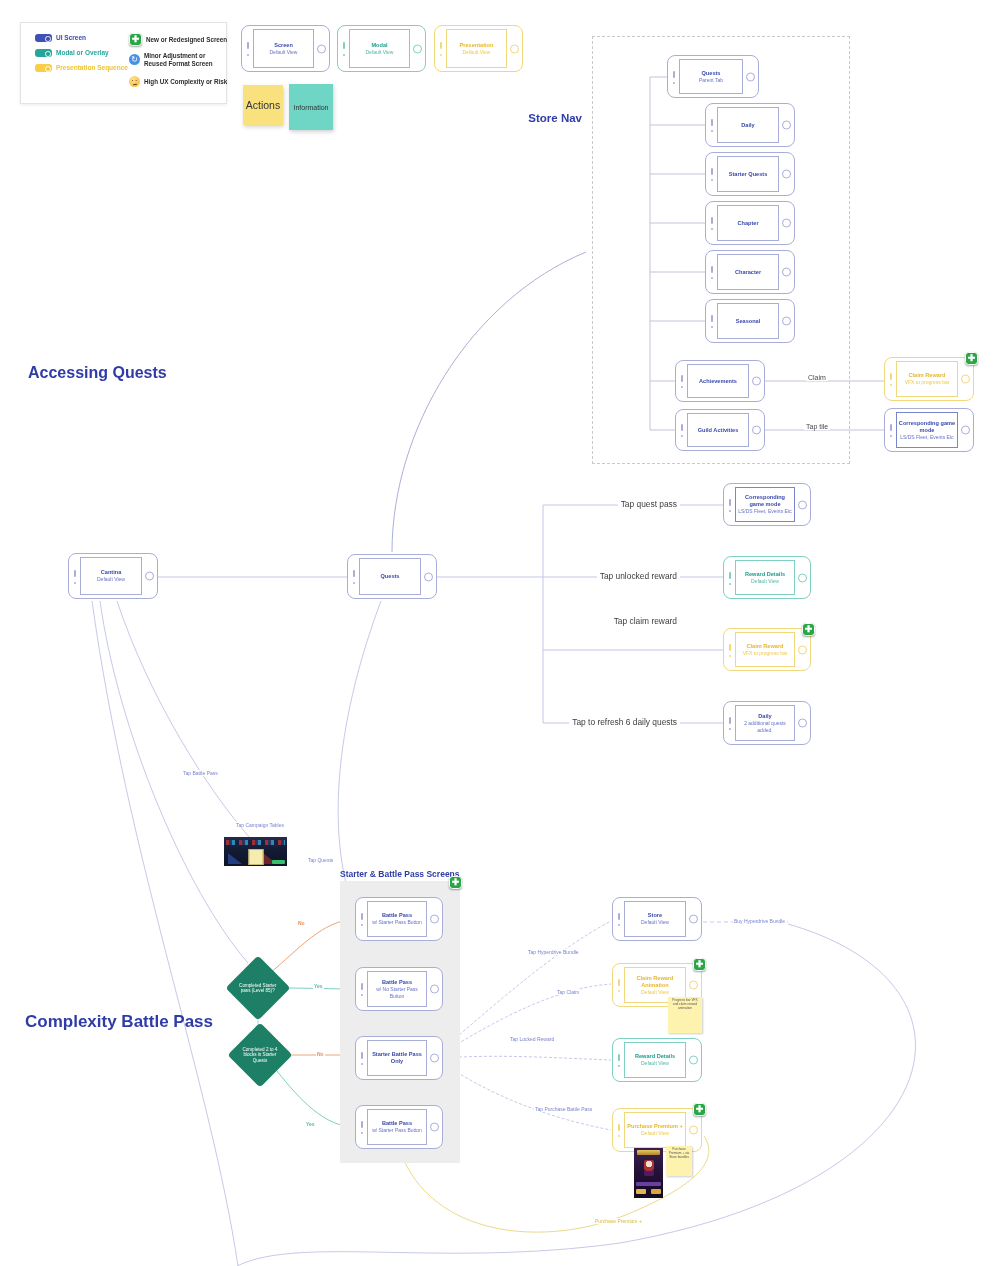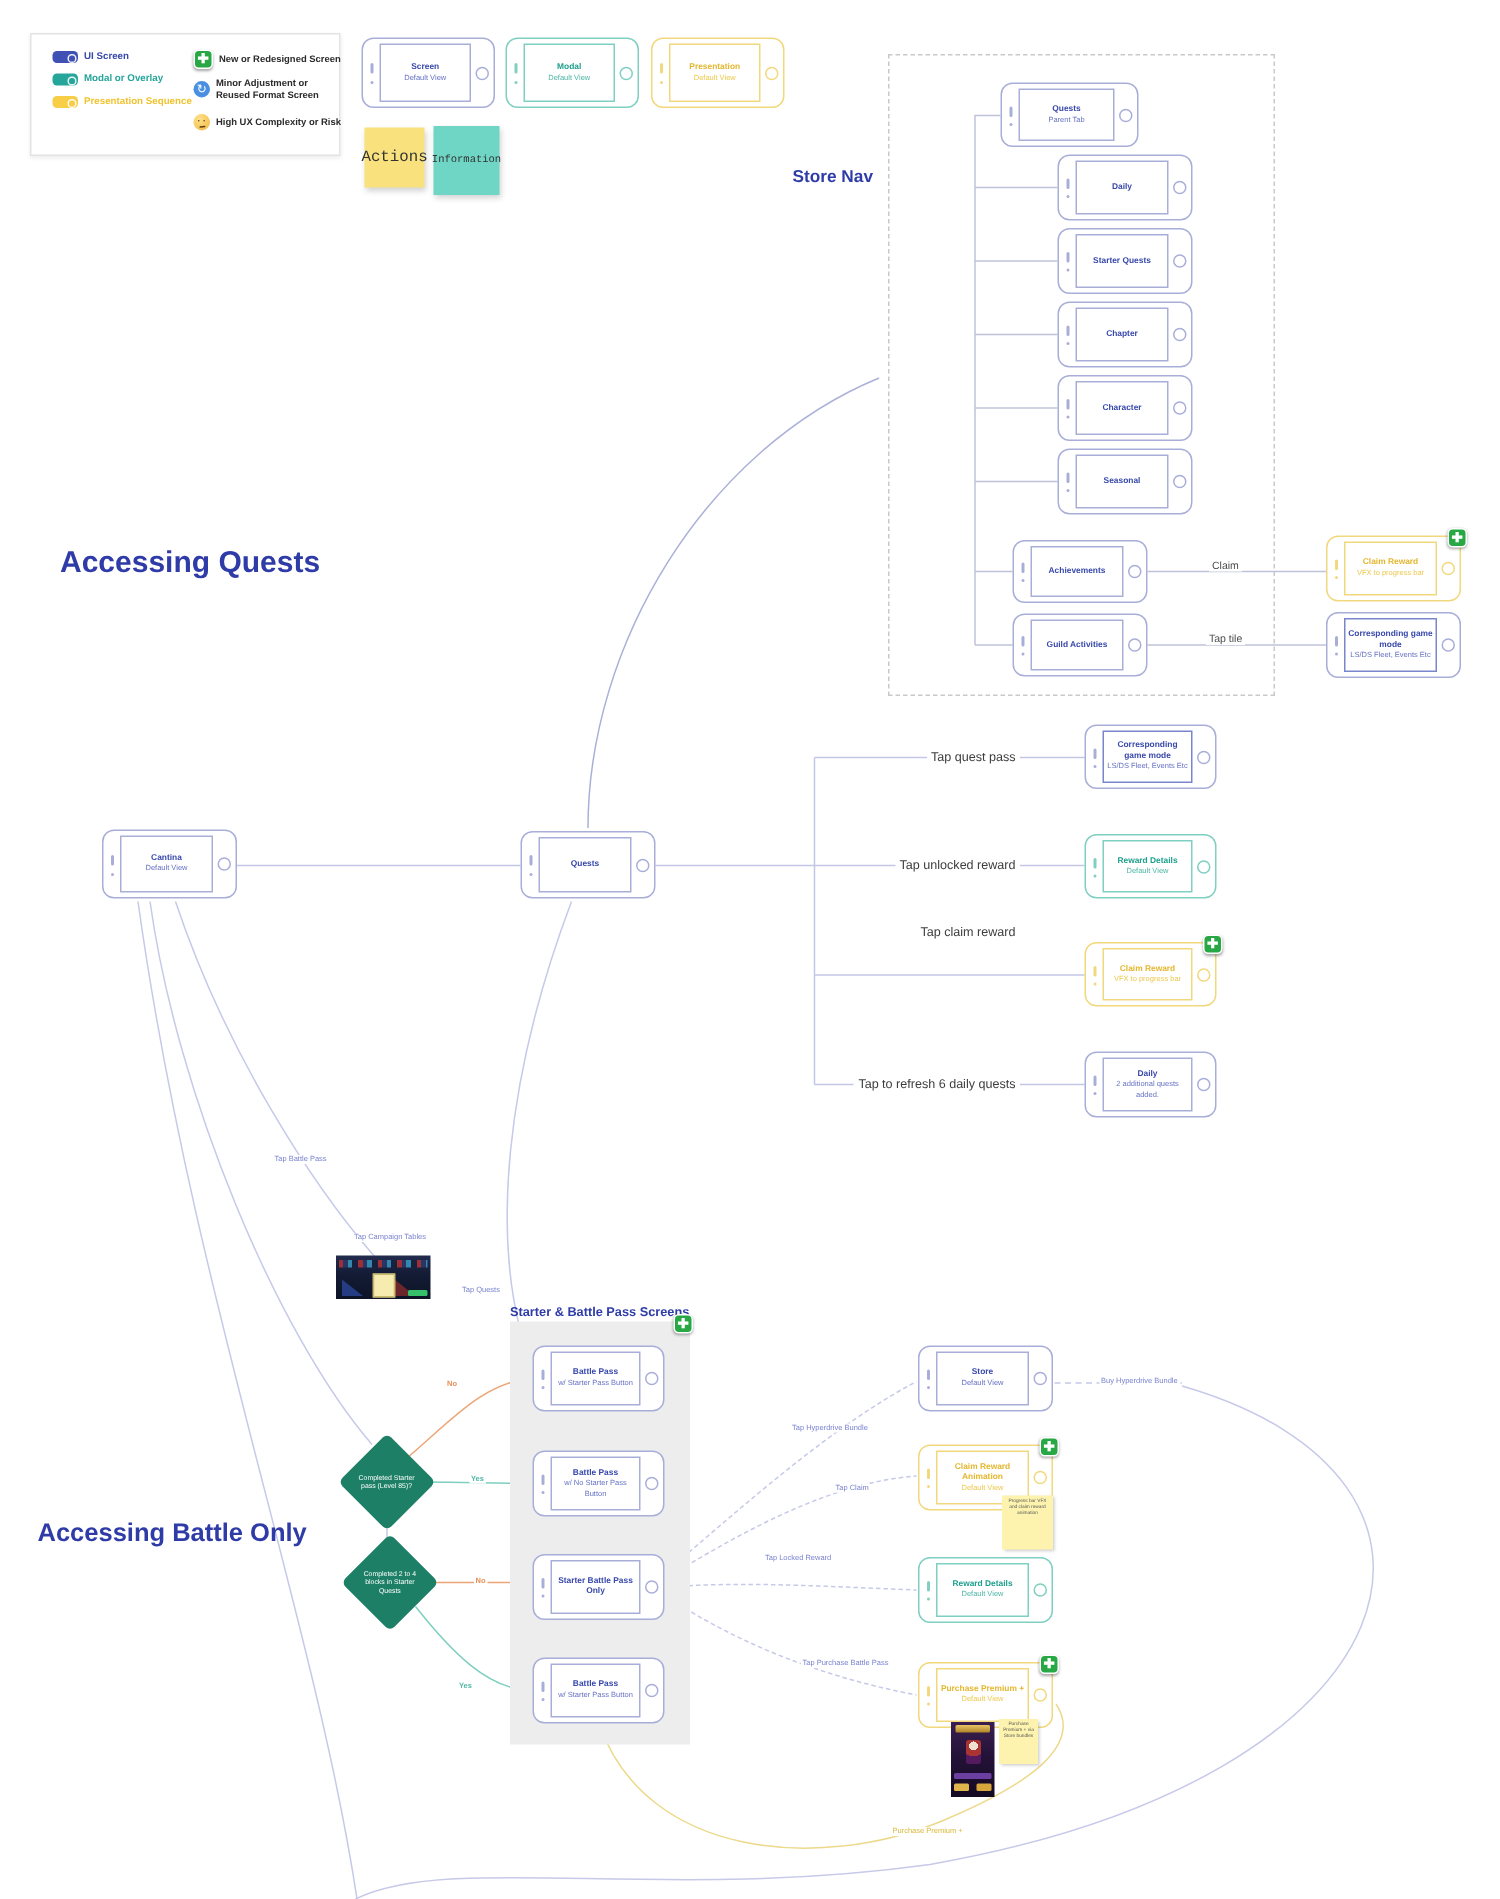--- a/index.html
+++ b/index.html
@@ -45,21 +45,21 @@
     font-size:8px;line-height:11px;text-align:center;}
   .emoji{width:11px;height:11px;border-radius:50%;flex:none;position:relative;
     background:radial-gradient(circle at 35% 30%,#ffe08a,#f0b73c);}
   .emoji::before{content:"";position:absolute;left:2.5px;top:3.5px;width:1.6px;height:1.6px;
     background:#5a3b12;border-radius:50%;box-shadow:3.6px 0 0 #5a3b12;}
   .emoji::after{content:"";position:absolute;left:3.5px;bottom:2.2px;width:4px;height:1.2px;
     background:#5a3b12;border-radius:1px;transform:rotate(-8deg);}
 
   
   .sticky{position:absolute;z-index:2;display:flex;align-items:center;justify-content:center;
-    text-align:center;box-shadow:1px 2px 4px rgba(0,0,0,.18);color:#333;font-family:Liberation Mono, monospace;}
+    text-align:center;box-shadow:1px 2px 4px rgba(0,0,0,.18);color:#333;}
   .note{position:absolute;z-index:4;background:#fdf3ae;box-shadow:1px 1px 2px rgba(0,0,0,.2);
     font-size:3.2px;line-height:3.8px;color:#555;padding:2px;text-align:center;
     overflow:hidden;box-sizing:border-box;}
 
   
   .bigtitle{position:absolute;font-weight:bold;color:#2f3ca8;z-index:3;}
   .qlabel{position:absolute;font-size:8.4px;color:#3d3d3d;background:#fff;padding:0 3px;
     z-index:3;white-space:nowrap;}
   .mlabel{position:absolute;font-size:7px;color:#4a4a4a;background:#fff;padding:0 2px;z-index:3;}
   .tlabel{position:absolute;font-size:5px;color:#7a83cf;background:#fff;padding:0 1px;
@@ -201,22 +201,22 @@
   <div class="phone pres" style="left:434px;top:25px;width:89px;height:47px;">
     <div class="scr">
         <div class="ptitle">Presentation</div>
     <div class="psub">Default View</div>
       </div>
     <span class="home"></span>
   </div>
   <div class="sticky" style="left:243px;top:85px;width:40px;height:40px;background:#f9e27d;font-size:10.5px;">Actions</div>
   <div class="sticky" style="left:289px;top:84px;width:44px;height:46px;background:#6fd6c5;font-size:7px;">Information</div>
 
-  <div class="bigtitle" style="left:40px;top:364px;font-size:20px;">Accessing Quests</div>
-  <div class="bigtitle" style="left:25px;top:1012px;font-size:17px;">Accessing Battle Only</div>
+  <div class="bigtitle" style="left:28px;top:364px;font-size:16px;">Accessing Quests</div>
+  <div class="bigtitle" style="left:25px;top:1012px;font-size:17px;">Complexity Battle Pass</div>
   <div class="bigtitle" style="left:520px;top:112px;width:62px;text-align:right;font-size:11.5px;">Store Nav</div>
   <div class="bigtitle" style="left:340px;top:869px;font-size:8.5px;z-index:3;">Starter &amp; Battle Pass Screens</div>
 
   <div class="dashedbox"></div>
 
   <div class="phone ui" style="left:667px;top:55px;width:92px;height:43px;">
     <div class="scr">
         <div class="ptitle">Quests</div>
     <div class="psub">Parent Tab</div>
       </div>

